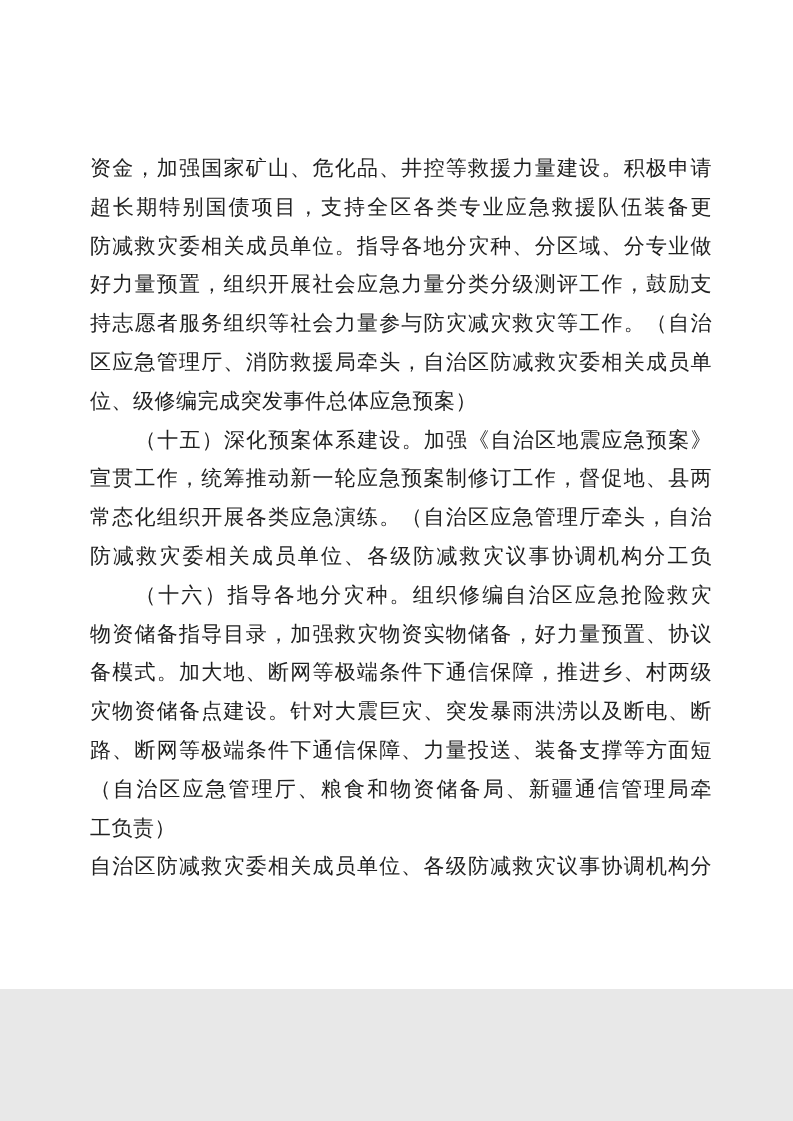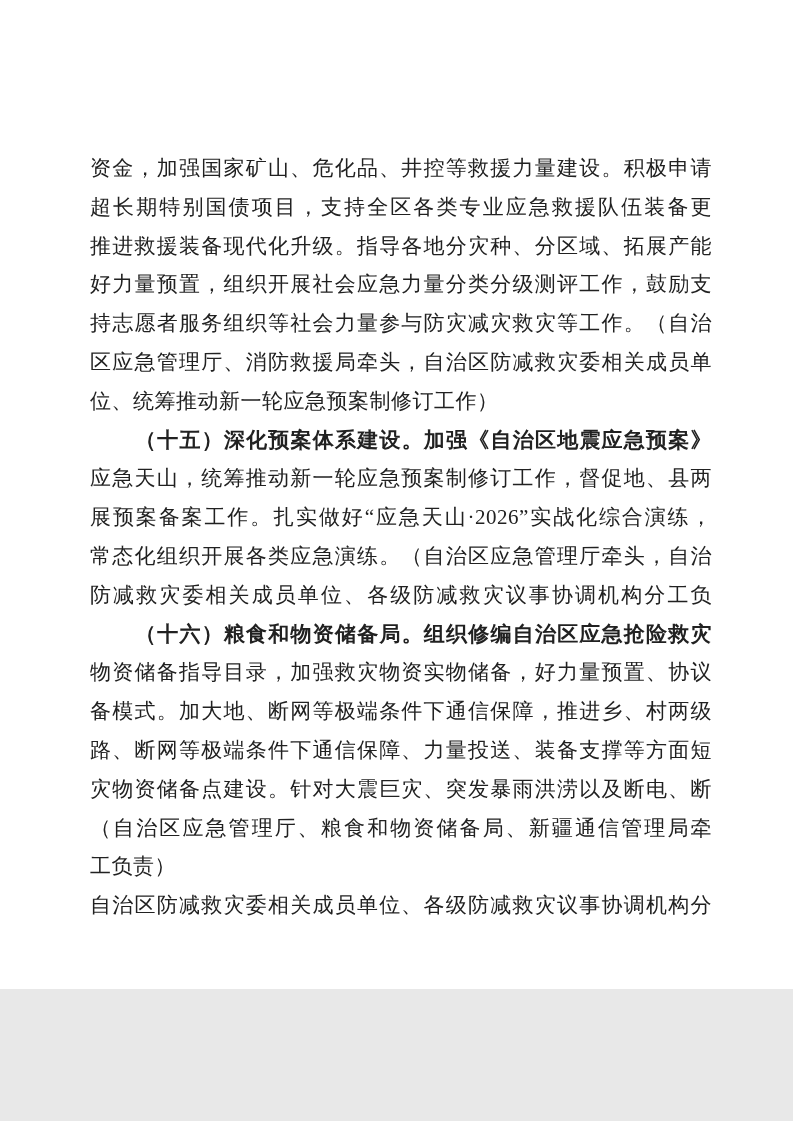--- a/index.html
+++ b/index.html
@@ -28,21 +28,20 @@
     height: 38.8px;
     line-height: 38.8px;
     text-align: justify;
     text-align-last: justify;
     -moz-text-align-last: justify;
     letter-spacing: 0.5px;
     overflow: hidden;
   }
   .line.indent {
     text-indent: 45px;
-    font-weight: bold;
   }
   .line.para-last {
     text-align-last: left;
     -moz-text-align-last: left;
   }
   .page-number {
     position: absolute;
     left: 630px;
     top: 1018px;
     width: 90px;
@@ -55,41 +54,40 @@
 </style>
 </head>
 <body>
 
 <div class="page">
   <div class="body-text">
 
     <div>
       <div class="line">资金，加强国家矿山、危化品、井控等救援力量建设。积极申请</div>
       <div class="line">超长期特别国债项目，支持全区各类专业应急救援队伍装备更新，</div>
-      <div class="line">推进救援装备现代化升级。指导各地分灾种、分区域、拓展产能</div>
+      <div class="line">防减救灾委相关成员单位。指导各地分灾种、分区域、分专业做</div>
       <div class="line">好力量预置，组织开展社会应急力量分类分级测评工作，鼓励支</div>
       <div class="line">持志愿者服务组织等社会力量参与防灾减灾救灾等工作。（自治</div>
       <div class="line">区应急管理厅、消防救援局牵头，自治区防减救灾委相关成员单</div>
-      <div class="line para-last">位、统筹推动新一轮应急预案制修订工作）</div>
+      <div class="line para-last">位、级修编完成突发事件总体应急预案）</div>
     </div>
 
     <div>
       <div class="line indent">（十五）深化预案体系建设。加强《自治区地震应急预案》</div>
-      <div class="line">应急天山，统筹推动新一轮应急预案制修订工作，督促地、县两</div>
-      <div class="line">展预案备案工作。扎实做好“应急天山·2026”实战化综合演练，</div>
+      <div class="line">宣贯工作，统筹推动新一轮应急预案制修订工作，督促地、县两</div>
       <div class="line">常态化组织开展各类应急演练。（自治区应急管理厅牵头，自治区</div>
       <div class="line">防减救灾委相关成员单位、各级防减救灾议事协调机构分工负责）</div>
     </div>
 
     <div>
-      <div class="line indent">（十六）粮食和物资储备局。组织修编自治区应急抢险救灾</div>
+      <div class="line indent">（十六）指导各地分灾种。组织修编自治区应急抢险救灾</div>
       <div class="line">物资储备指导目录，加强救灾物资实物储备，好力量预置、协议储</div>
       <div class="line">备模式。加大地、断网等极端条件下通信保障，推进乡、村两级救</div>
+      <div class="line">灾物资储备点建设。针对大震巨灾、突发暴雨洪涝以及断电、断</div>
       <div class="line">路、断网等极端条件下通信保障、力量投送、装备支撑等方面短</div>
-      <div class="line">灾物资储备点建设。针对大震巨灾、突发暴雨洪涝以及断电、断</div>
       <div class="line">（自治区应急管理厅、粮食和物资储备局、新疆通信管理局牵头，</div>
       <div class="line para-last">工负责）</div>
       <div class="line">自治区防减救灾委相关成员单位、各级防减救灾议事协调机构分</div>
     </div>
 
   </div>
 
   <div class="page-number">– 7 –</div>
 </div>
 

